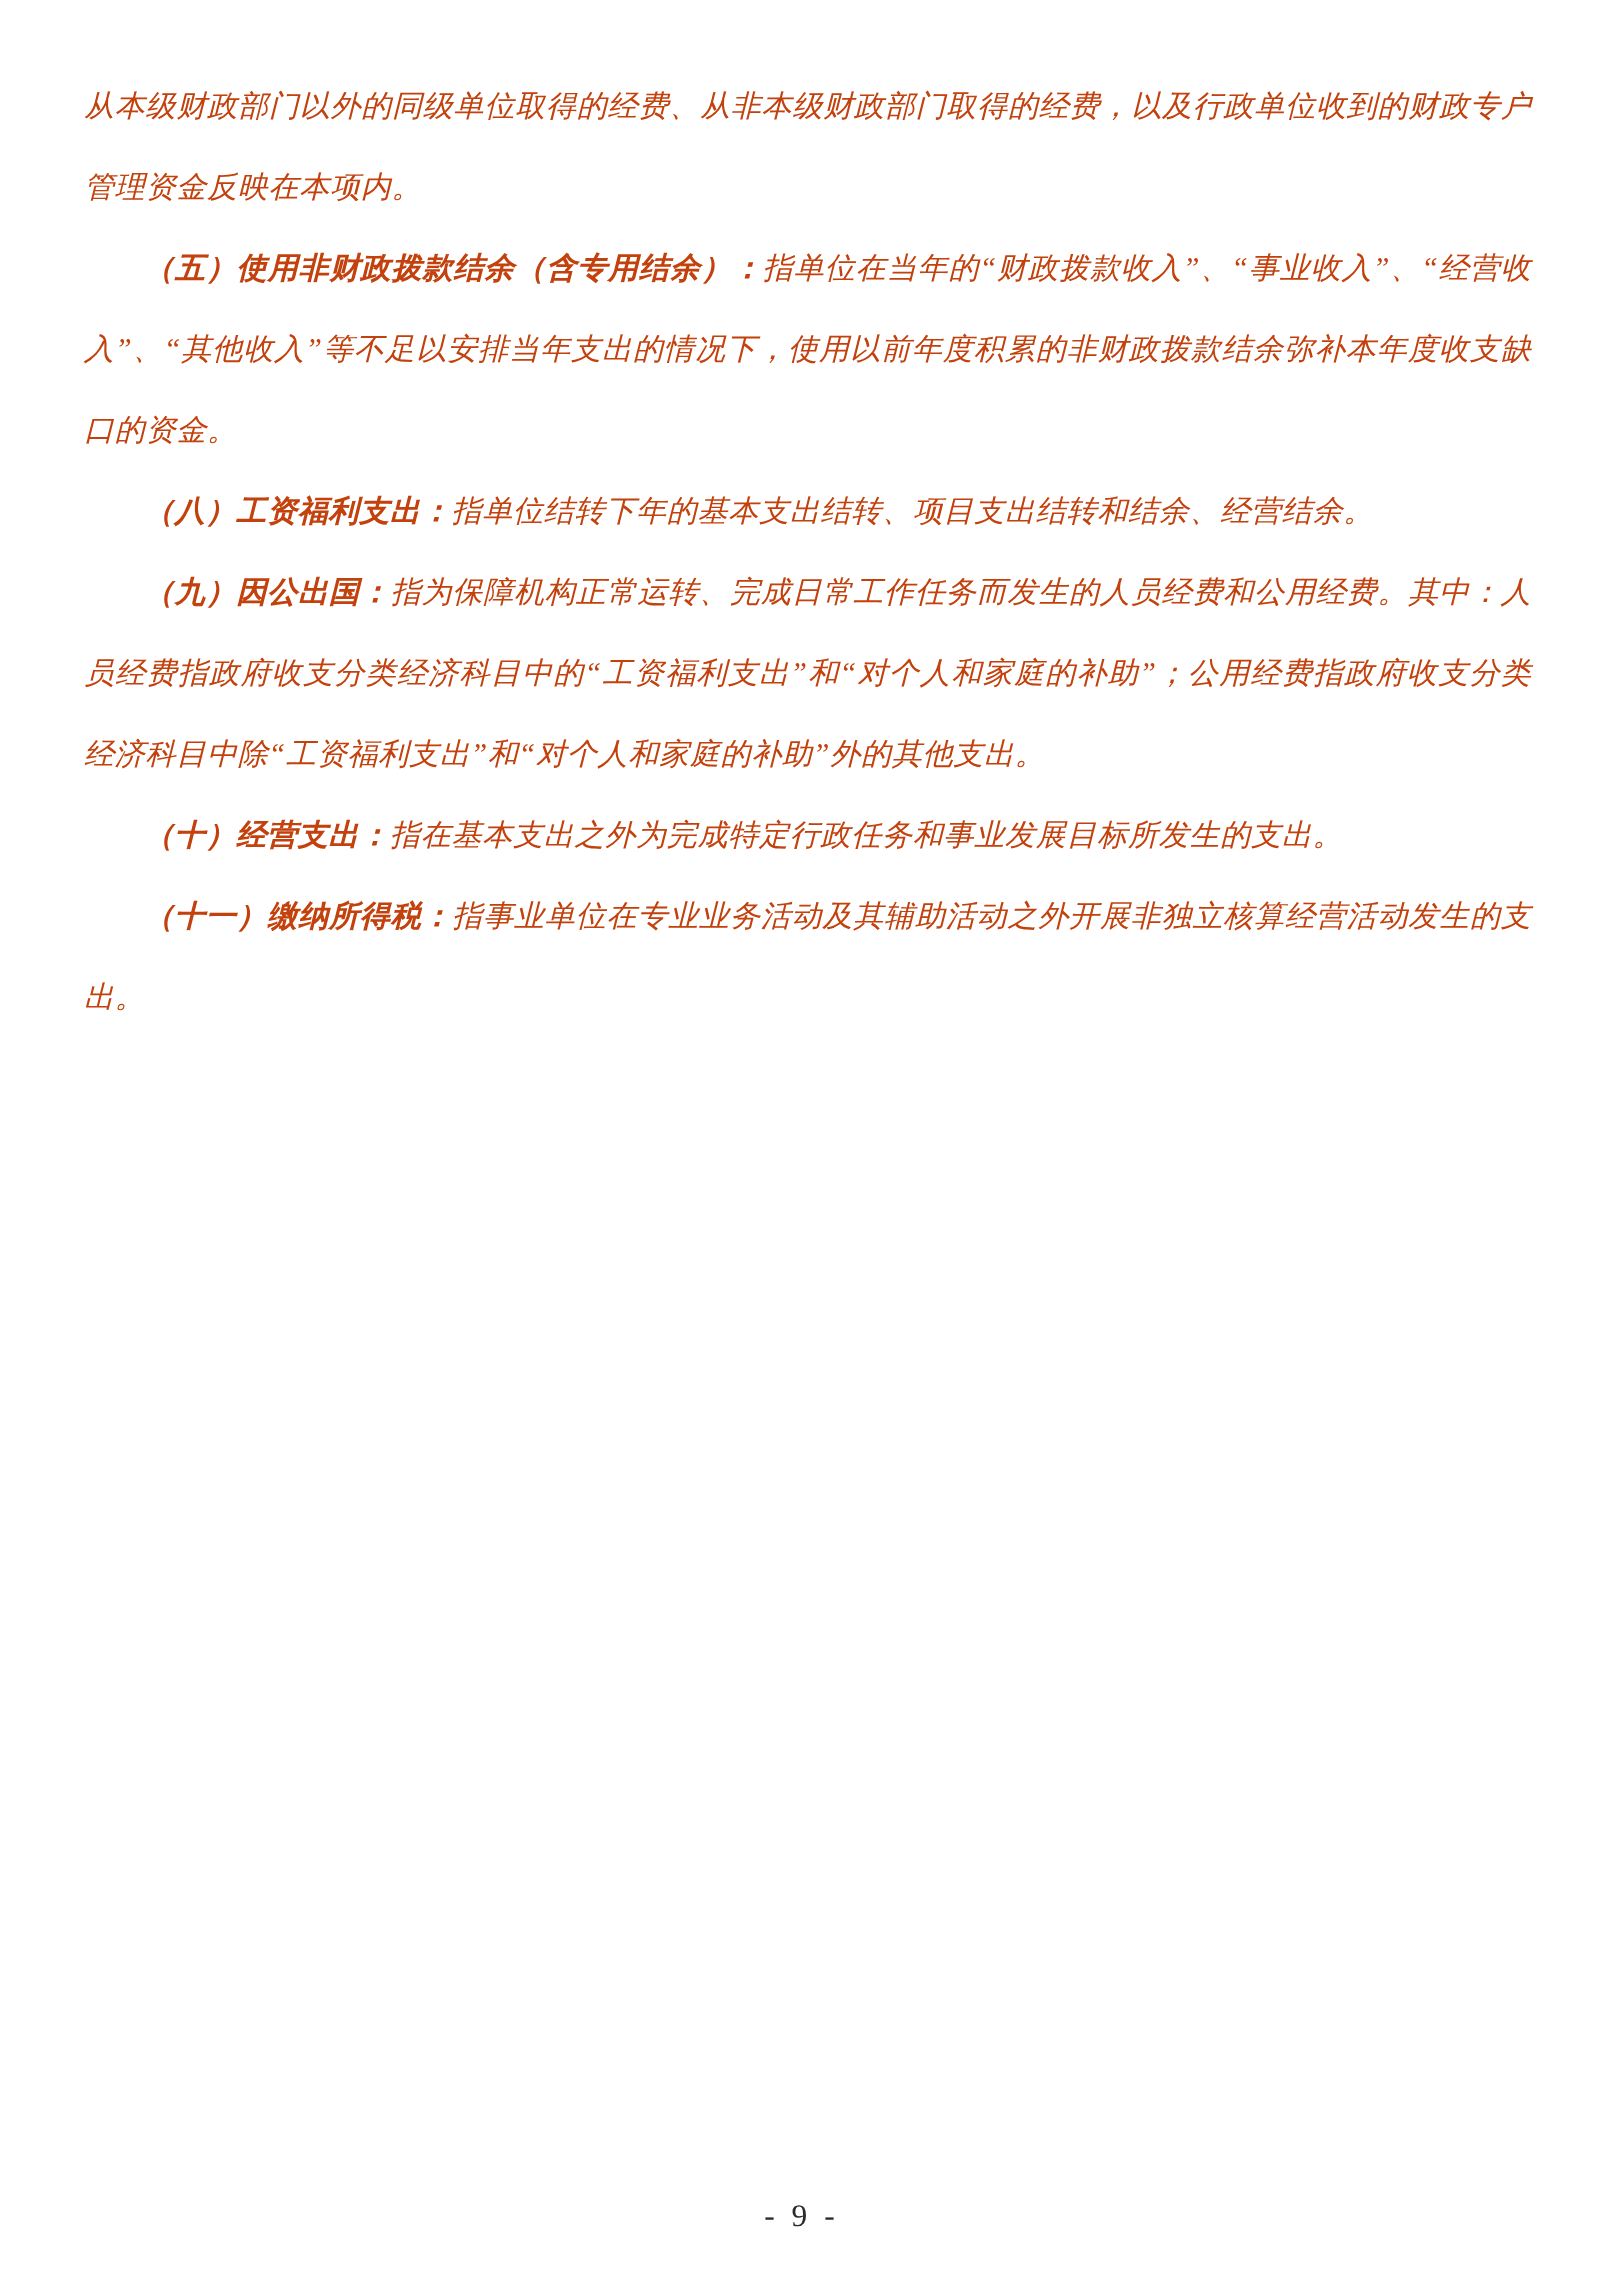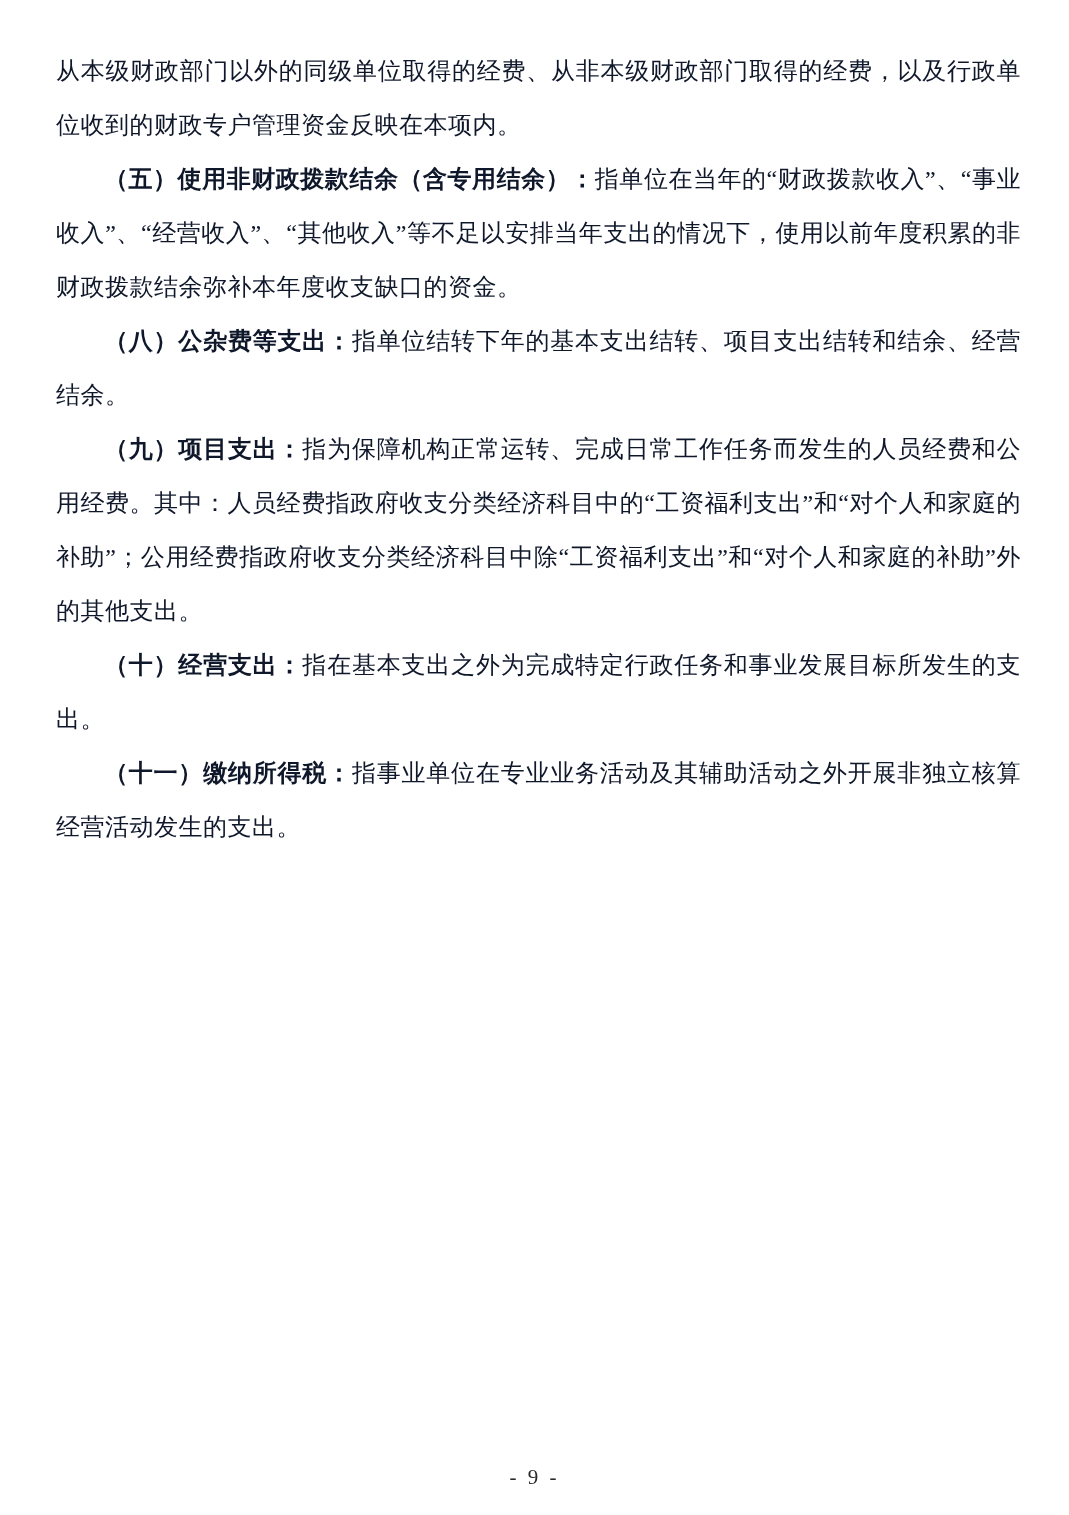--- a/index.html
+++ b/index.html
@@ -13,26 +13,27 @@
     position: relative;
     width: 1069px;
     height: 1515px;
     box-sizing: border-box;
     background: #ffffff;
     padding: 44px 48px 0 56px;
     overflow: hidden;
   }
   .doc p {
     margin: 0;
-    font-size: 24px;
+    font-size: 20px;
     line-height: 54px;
     letter-spacing: 0.5px;
-    color: #0f172a;
+    color: #c2410c;
     text-align: justify;
     text-justify: inter-ideograph;
+    font-style: italic;
   }
   .doc p.indent { text-indent: 2em; }
   .heading { font-weight: 700; margin-top: 39px; }
   .footer {
     position: absolute;
     left: 0;
     bottom: 25px;
     width: 100%;
     text-align: center;
     font-size: 21px;
@@ -45,23 +46,23 @@
 
 <div class="page">
   <div class="doc">
 
     <p><span>从本级财政部门以外的同级单位取得的经费、从非本级财政部门取得的经费，以及行政单位收到的财政专户管理资金反映在本项内。</span></p>
 
     <p class="indent"><span class="heading">（五）使用非财政拨款结余（含专用结余）：</span><span>指单位在当年的“财政拨款收入”、“事业收入”、“经营收入”、“其他收入”等不足以安排当年支出的情况下，使用以前年度积累的非财政拨款结余弥补本年度收支缺口的资金。</span></p>
 
 
 
-    <p class="indent"><span class="heading">（八）公杂费等支出：</span><span>指单位结转下年的基本支出结转、项目支出结转和结余、经营结余。</span></p>
+    <p class="indent"><span class="heading">（八）工资福利支出：</span><span>指单位结转下年的基本支出结转、项目支出结转和结余、经营结余。</span></p>
 
-    <p class="indent"><span class="heading">（九）项目支出：</span><span>指为保障机构正常运转、完成日常工作任务而发生的人员经费和公用经费。其中：人员经费指政府收支分类经济科目中的“工资福利支出”和“对个人和家庭的补助”；公用经费指政府收支分类经济科目中除“工资福利支出”和“对个人和家庭的补助”外的其他支出。</span></p>
+    <p class="indent"><span class="heading">（九）因公出国：</span><span>指为保障机构正常运转、完成日常工作任务而发生的人员经费和公用经费。其中：人员经费指政府收支分类经济科目中的“工资福利支出”和“对个人和家庭的补助”；公用经费指政府收支分类经济科目中除“工资福利支出”和“对个人和家庭的补助”外的其他支出。</span></p>
 
     <p class="indent"><span class="heading">（十）经营支出：</span><span>指在基本支出之外为完成特定行政任务和事业发展目标所发生的支出。</span></p>
 
     <p class="indent"><span class="heading">（十一）缴纳所得税：</span><span>指事业单位在专业业务活动及其辅助活动之外开展非独立核算经营活动发生的支出。</span></p>
 
 
   </div>
 
   <div class="footer">- 9 -</div>
 </div>

